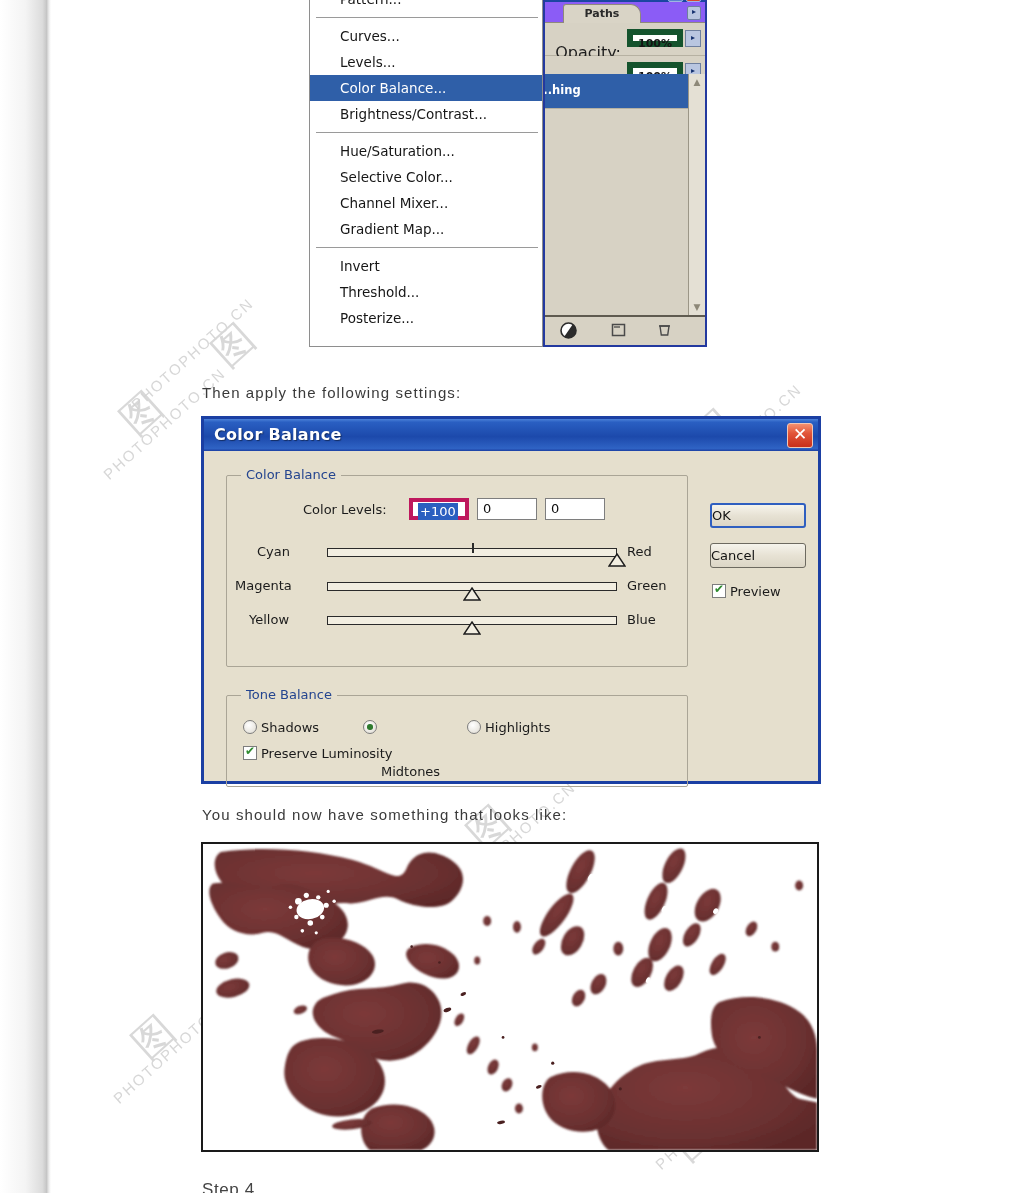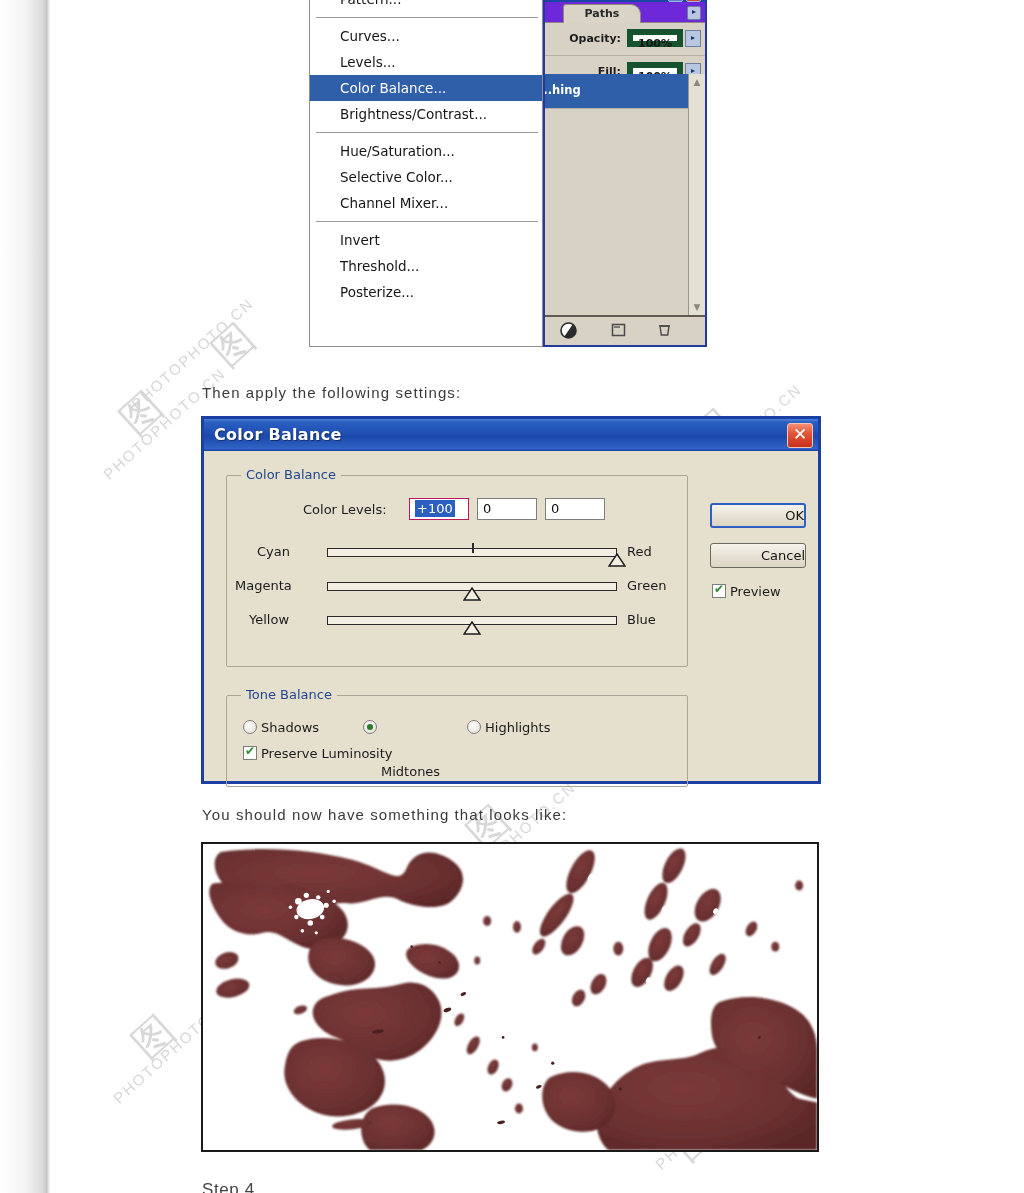--- a/index.html
+++ b/index.html
@@ -126,21 +126,21 @@
     border: 1px solid #9fb6e2;
   }
   .pal-btn.min { right: 22px; background: #5a84ce; }
   .pal-btn.close {
     right: 4px;
     background: linear-gradient(to bottom, #f08a6a, #d8442a);
     color: #fff; font-size: 9px; line-height: 11px; text-align: center;
   }
   .pal-tabs {
     height: 20px;
-    background: #6d28d9;
+    background: #8b5cf6;
     border-bottom: 1px solid #8e897c;
     position: relative;
     padding-left: 37px;
   }
   .pal-tab {
     position: absolute;
     left: 18px; top: 2px;
     width: 76px; height: 18px;
     background: #d9d4c6;
     border: 1px solid #8e897c;
@@ -161,25 +161,25 @@
     font-size: 8px; line-height: 10px; text-align: center; color: #14306e;
   }
   .pal-row {
     height: 32px;
     position: relative;
     border-bottom: 1px solid #b6b1a2;
     background: #d7d2c4;
   }
   .pal-row-label {
     position: absolute;
-    font-size: 11px;
+    font-size: 16px;
     color: #1d1d1d;
-    font-weight: bold;
+    font-weight: normal;
     right: 84px;
-    top: 9px;
+    top: 20px;
   }
   .pal-field {
     position: absolute;
     right: 22px; top: 6px;
     width: 56px; height: 18px;
     background: #ffffff;
     border: 6px solid #14532d;
     font-size: 11px;
     font-weight: bold;
     color: #141414;
@@ -317,21 +317,21 @@
     height: 22px;
     background: #ffffff;
     border: 1px solid #7e7e7e;
     box-sizing: border-box;
     font-size: 13px;
     color: #0d0d0d;
     line-height: 20px;
     padding-left: 5px;
   }
   .cb-input.active {
-    border: 1px solid #be185d;
+    border: 4px solid #be185d;
   }
   .cb-input.active span {
     background: #2b5fc0;
     color: #ffffff;
     padding: 1px 2px;
   }
 
   .slider-row { position: absolute; left: 0; width: 100%; height: 22px; }
   .slider-left-label, .slider-right-label {
     position: absolute;
@@ -389,21 +389,21 @@
   }
 
   .btn {
     position: absolute;
     width: 96px; height: 25px;
     background: linear-gradient(to bottom, #f6f4ec 0%, #e7e2d4 50%, #dcd6c6 100%);
     border: 1px solid #6d6a60;
     border-radius: 3px;
     font-size: 13px;
     color: #131313;
-    text-align: right;
+    text-align: left;
     line-height: 23px;
     box-sizing: border-box;
   }
   .btn.default {
     border: 2px solid #2f5fc0;
     line-height: 21px;
   }
 
   
   #blood-figure {
@@ -450,20 +450,21 @@
   <div class="menu-item">Pattern...</div>
   <div class="menu-sep"></div>
   <div class="menu-item">Curves...</div>
   <div class="menu-item">Levels...</div>
   <div class="menu-item selected">Color Balance...</div>
   <div class="menu-item">Brightness/Contrast...</div>
   <div class="menu-sep"></div>
   <div class="menu-item">Hue/Saturation...</div>
   <div class="menu-item">Selective Color...</div>
   <div class="menu-item">Channel Mixer...</div>
+  <div class="menu-item">Gradient Map...</div>
   <div class="menu-sep"></div>
   <div class="menu-item">Invert</div>
   <div class="menu-item">Threshold...</div>
   <div class="menu-item">Posterize...</div>
 </div>
 
 <div id="ps-palette">
   <div class="pal-titlebar">
     <div class="pal-btn min"></div>
     <div class="pal-btn close">✕</div>

